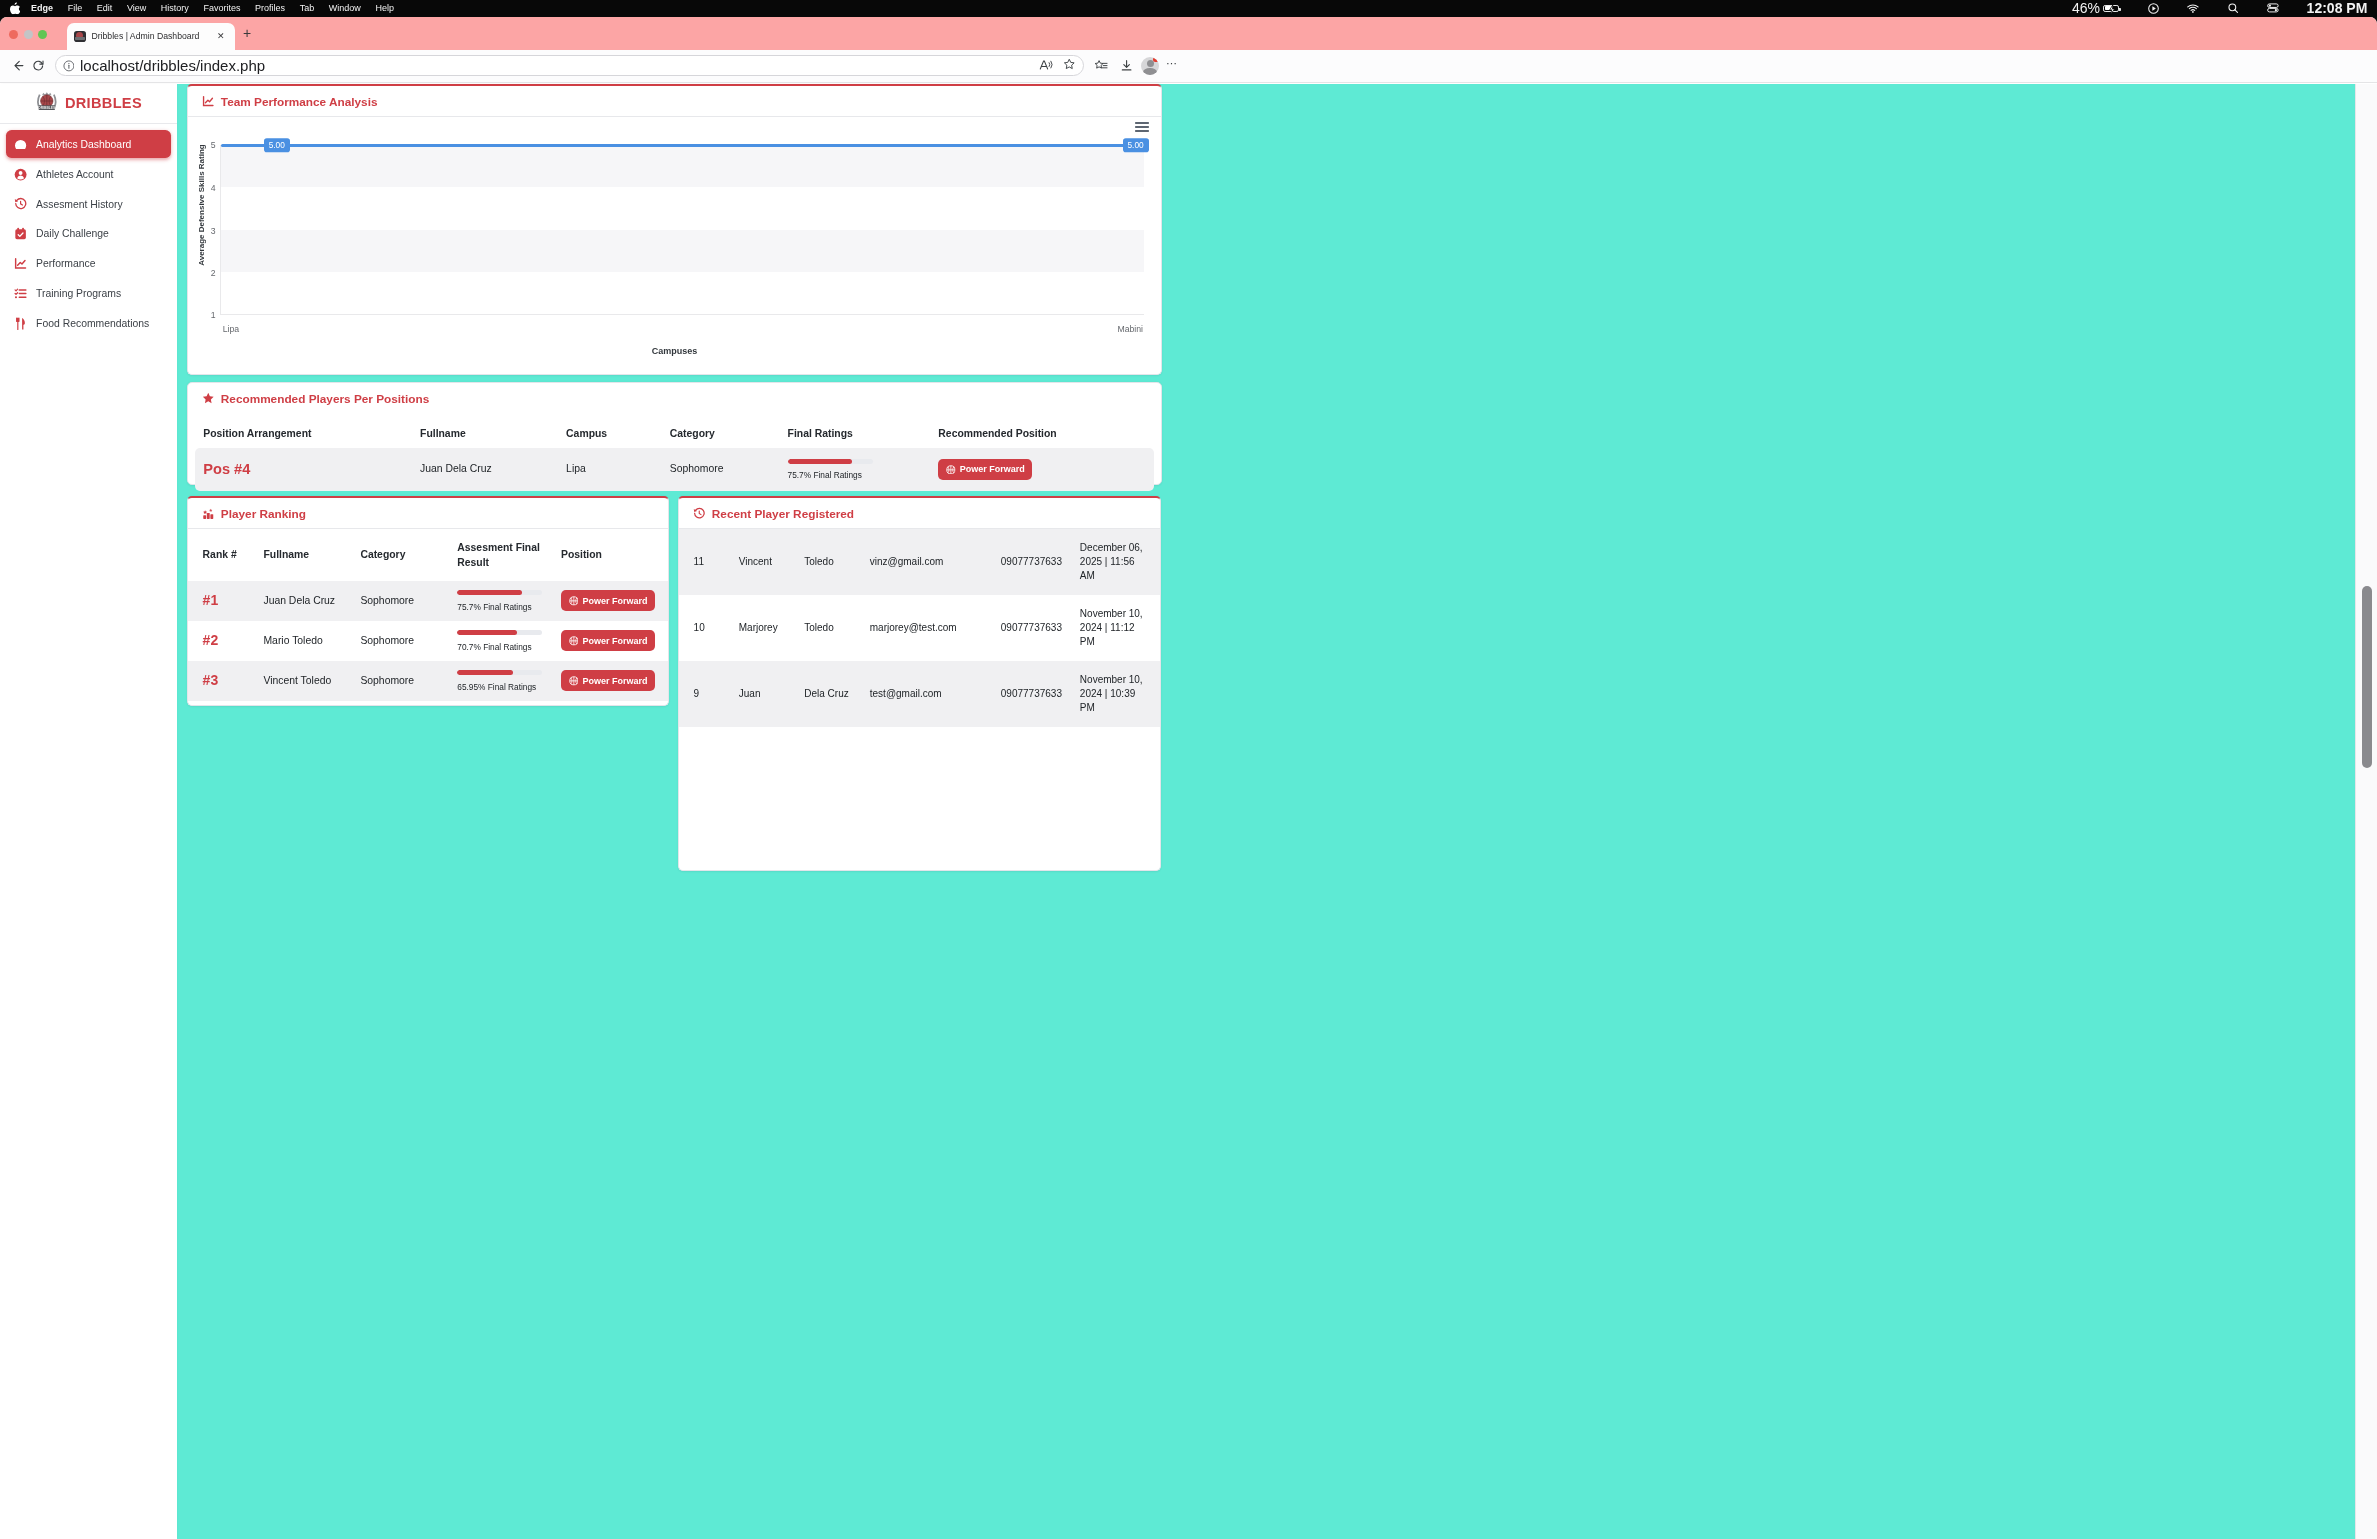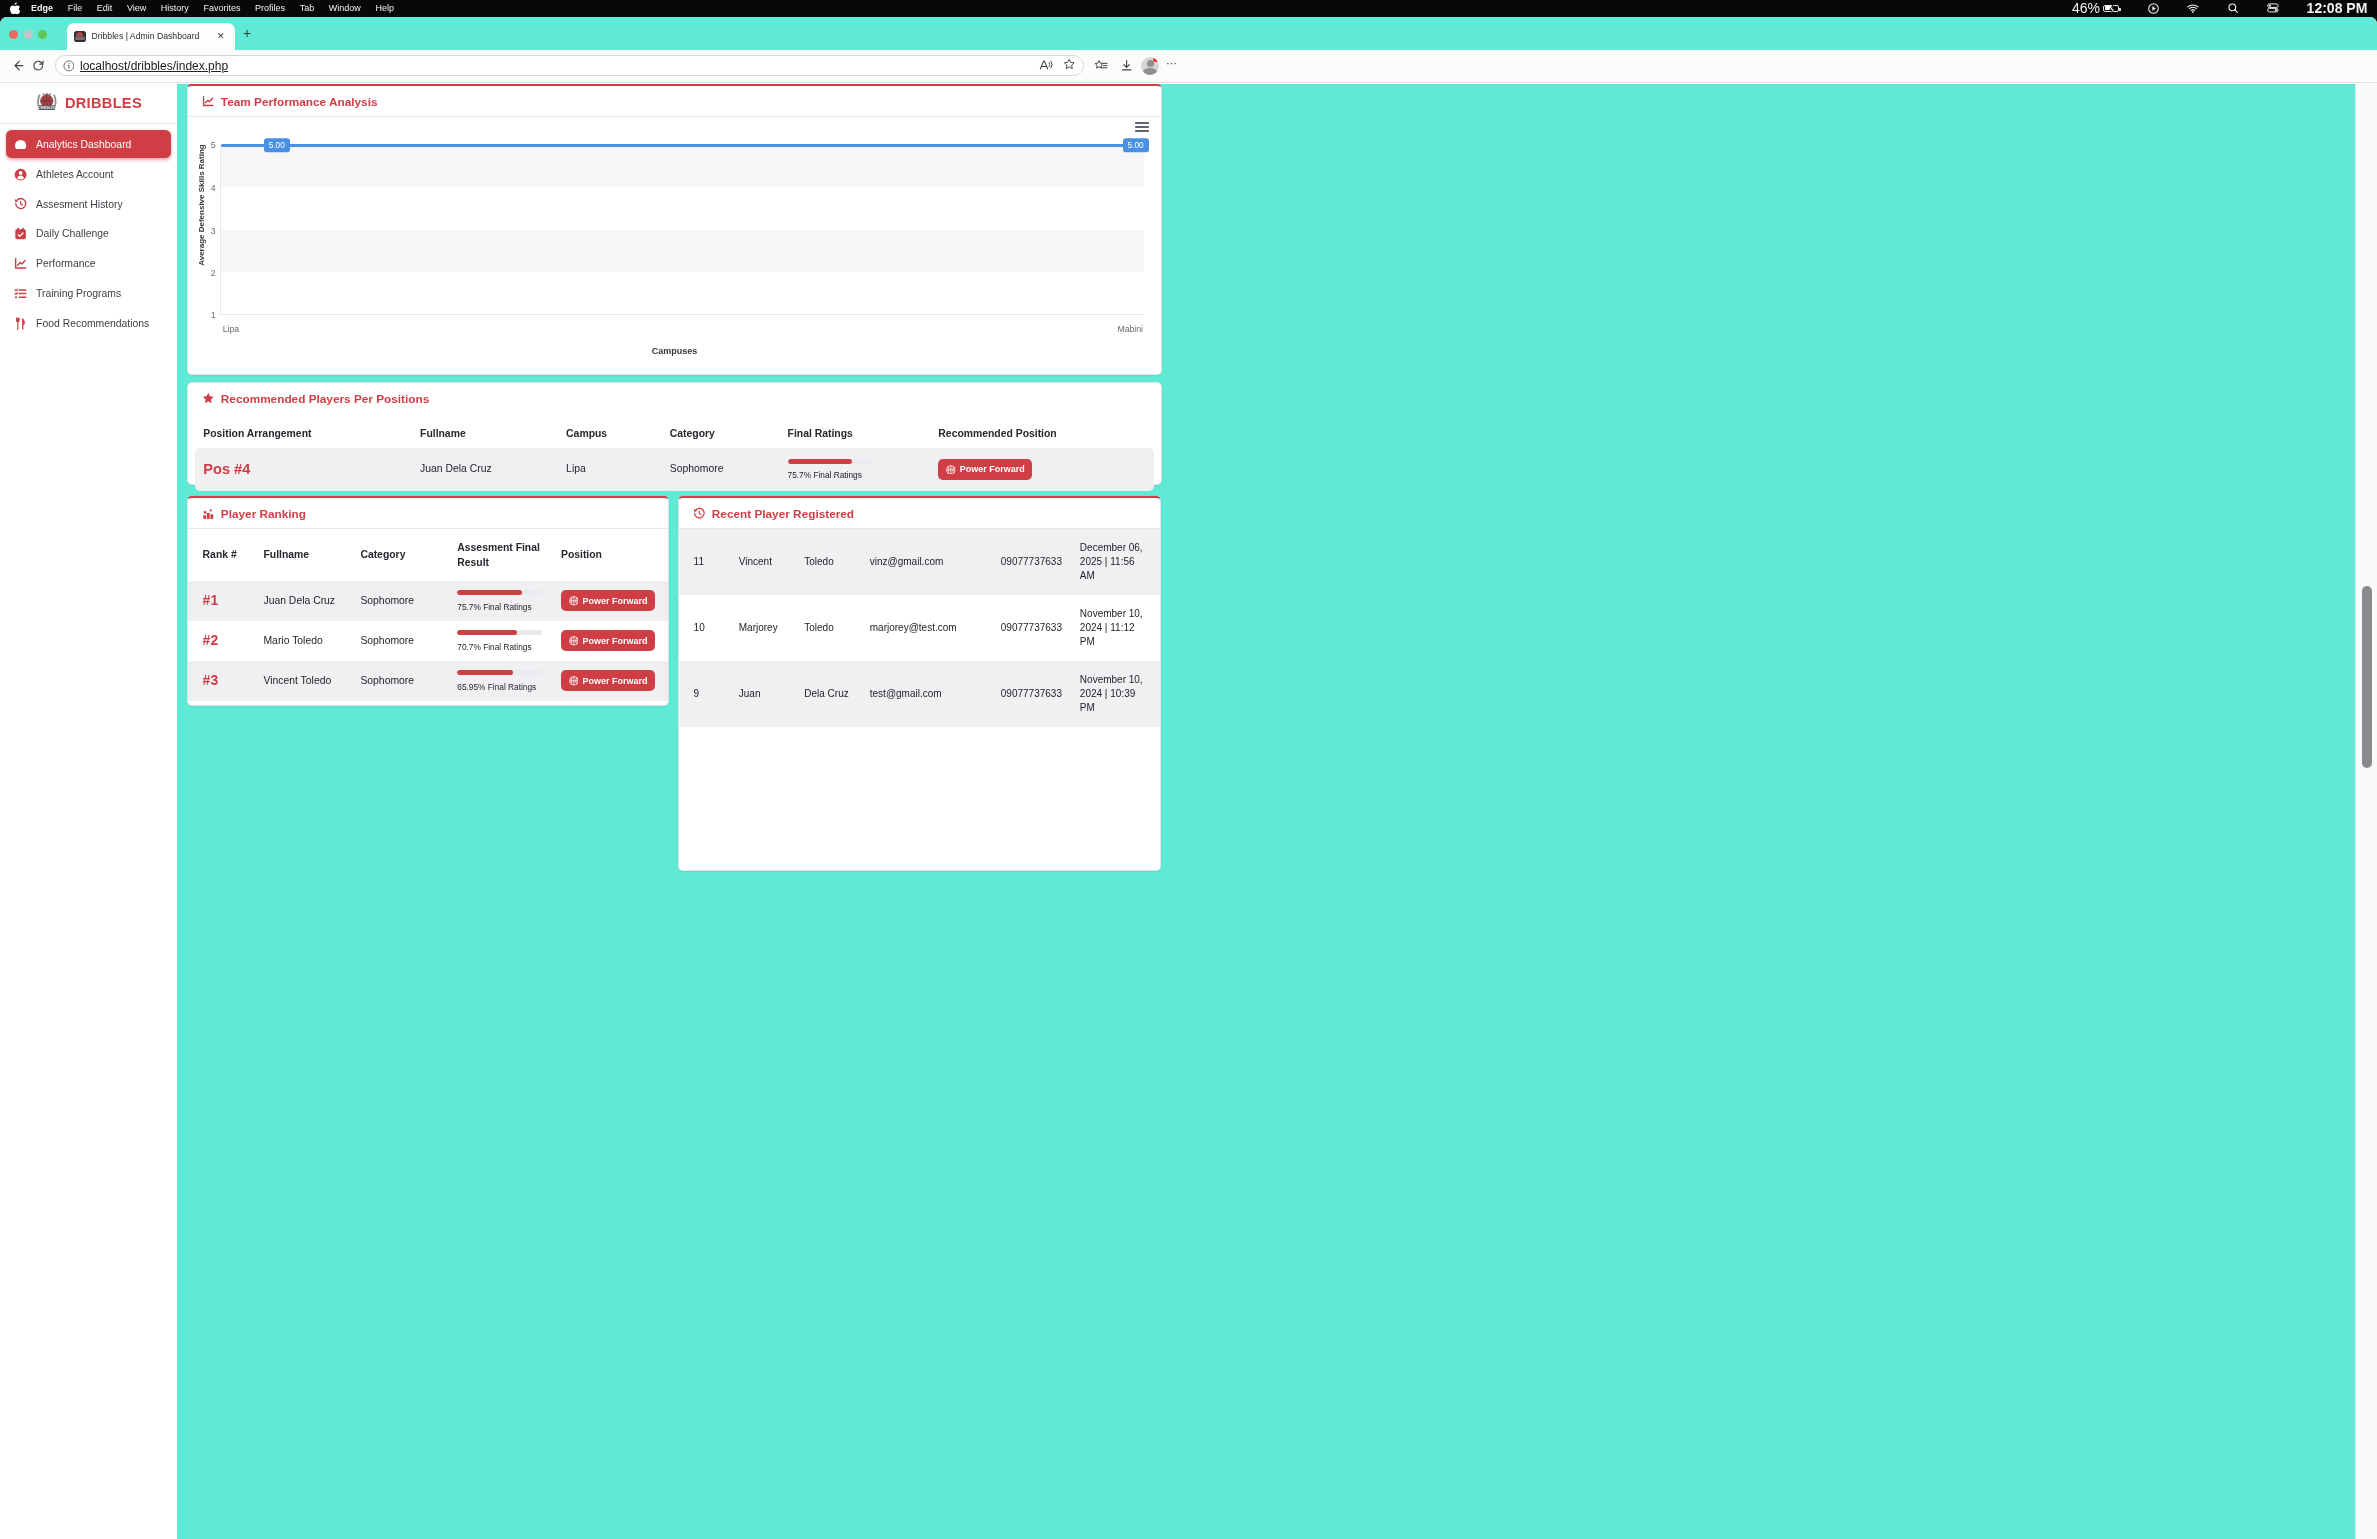--- a/index.html
+++ b/index.html
@@ -16,40 +16,40 @@
   .batt-wrap { display:flex; align-items:center; gap:3.5px; }
   .batt { position:relative; width:16px; height:7.6px; border:0.7px solid #e8e8e8; border-radius:2.1px; }
   .batt .fill { position:absolute; left:0.7px; top:0.7px; bottom:0.7px; width:46%; background:#fff; border-radius:0.7px; }
   .batt .nub { position:absolute; right:-2.1px; top:2.1px; width:1.4px; height:3.5px; background:#e8e8e8; border-radius:0 0.7px 0.7px 0; }
   .batt svg { position:absolute; left:3.5px; top:-0.7px; }
   .sicon { width:11.8px; height:10.4px; display:flex; align-items:center; justify-content:center; }
   .time { font-weight:600; }
 
   
   .window { position:absolute; top:16.7px; left:0; right:0; bottom:0; background:#fff; border-radius:7px 7px 0 0; overflow:hidden; }
-  .tabstrip { position:absolute; top:0; left:0; right:0; height:33px; background:#5eead4; }
+  .tabstrip { position:absolute; top:0; left:0; right:0; height:33px; background:#fca5a5; }
   .lights { position:absolute; left:9px; top:13.2px; display:flex; gap:5.6px; }
   .light { width:9px; height:9px; border-radius:50%; }
   .light.r { background:#ee6a5f; } .light.y { background:#c3c4c6; } .light.g { background:#62c554; }
   .tab { position:absolute; left:67px; top:6.3px; width:168px; height:27px; background:#fdfdfd; border-radius:7px 7px 0 0;
          display:flex; align-items:center; padding:0 7px; font-size:8.7px; color:#2c2c2e; }
   .tab .favicon { width:11.8px; height:11.8px; border-radius:2.8px; background:#2f2f33; margin-right:5.6px; position:relative; overflow:hidden; flex:none; }
   .tab .favicon .ball { position:absolute; left:2.4px; top:1.7px; width:7px; height:7px; border-radius:50%; background:#a8474a; }
   .tab .favicon .band { position:absolute; left:0.7px; right:0.7px; top:6.3px; height:2.8px; background:#6e6f73; border-radius:0.7px; }
   .tab .title { flex:1; overflow:hidden; white-space:nowrap; }
   .tab .close { font-size:9px; color:#3c3c3e; padding:1.4px 3.5px; }
   .newtab { position:absolute; left:243px; top:10.4px; font-size:14px; color:#3a3a3c; line-height:12.5px; }
 
   .toolbar { position:absolute; top:33px; left:0; right:0; height:33px; background:#fcfcfd; border-bottom:0.7px solid #e4e4e6;
              display:flex; align-items:center; padding:0 7px; }
   .tbtn { width:21px; height:21px; display:flex; align-items:center; justify-content:center; color:#3c4043; flex:none; }
   .urlpill { height:21.6px; flex:none; width:1029px; margin-left:5.6px; background:#fff; border:0.7px solid #d6d6da; border-radius:11px;
              display:flex; align-items:center; padding:0 7px; }
   .urlpill .info { color:#5f6368; margin-right:5.6px; display:flex; }
-  .urlpill .url { font-size:12px; color:#202124; flex:1;text-decoration:underline; }
+  .urlpill .url { font-size:15px; color:#202124; flex:1; }
   .urlpill .inlineicons { display:flex; align-items:center; gap:9.7px; color:#3c4043; }
   .tail { display:flex; align-items:center; gap:4.2px; margin-left:7px; color:#3c4043; }
   .avatar { position:relative; width:18px; height:18px; border-radius:50%; background:#d6d6d8; overflow:hidden; flex:none; }
   .avatar .head { position:absolute; left:5.6px; top:3.5px; width:7px; height:7px; border-radius:50%; background:#8f8f92; }
   .avatar .body { position:absolute; left:2.1px; top:11px; width:14px; height:8.3px; border-radius:50%; background:#8f8f92; }
   .avatar .dot { position:absolute; right:0px; top:0px; width:5.6px; height:5.6px; border-radius:50%; background:#e23b2e; }
   .dots { font-size:11px; letter-spacing:0.7px; color:#3c4043; padding:0 5.6px 4.2px 2.8px; }
 
   
   .content { position:absolute; top:67px; left:0; right:0; bottom:0; background:#5eead4; }

